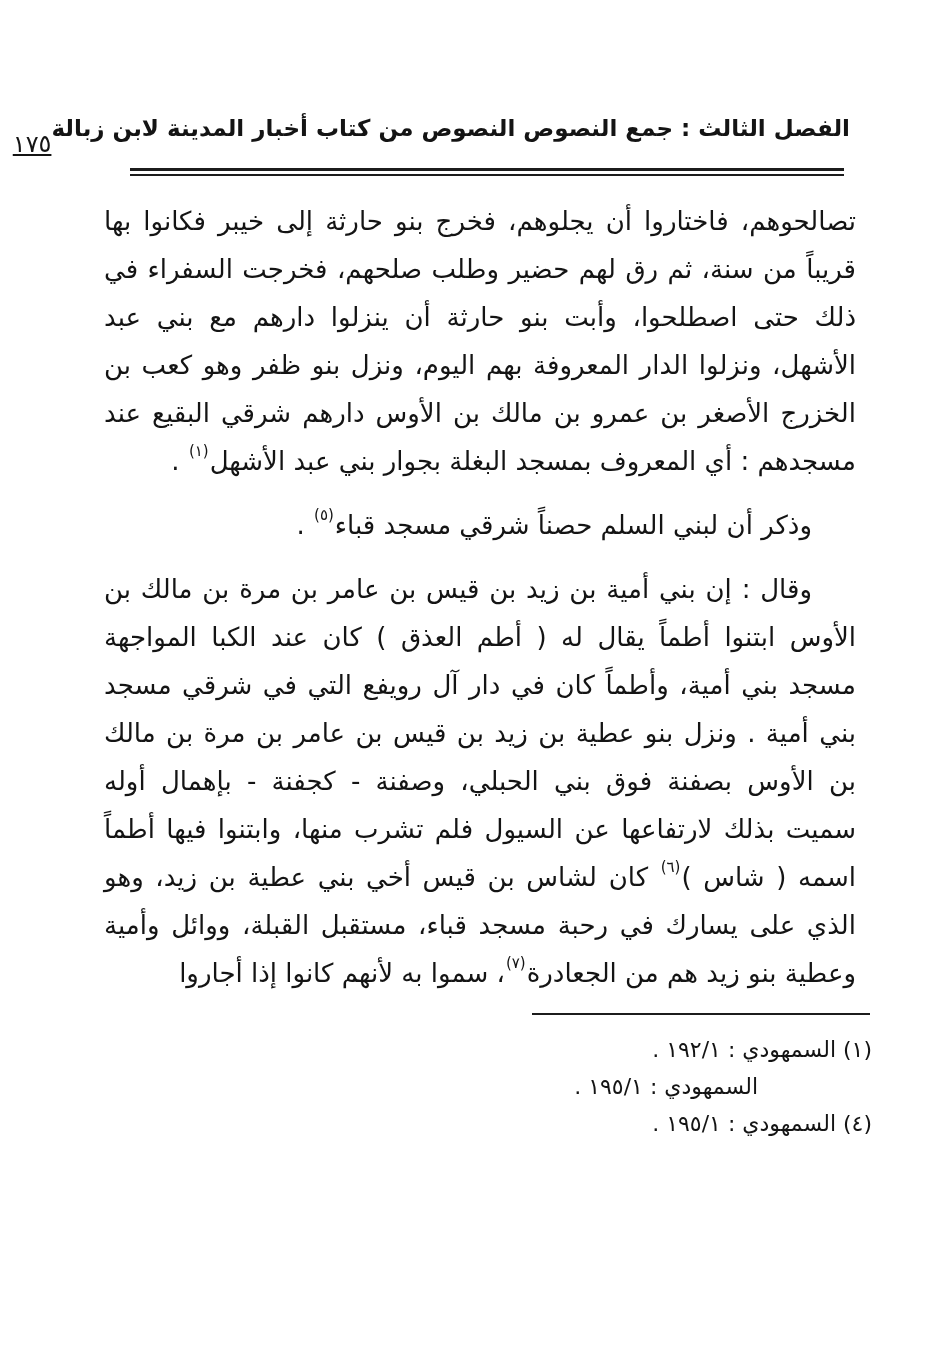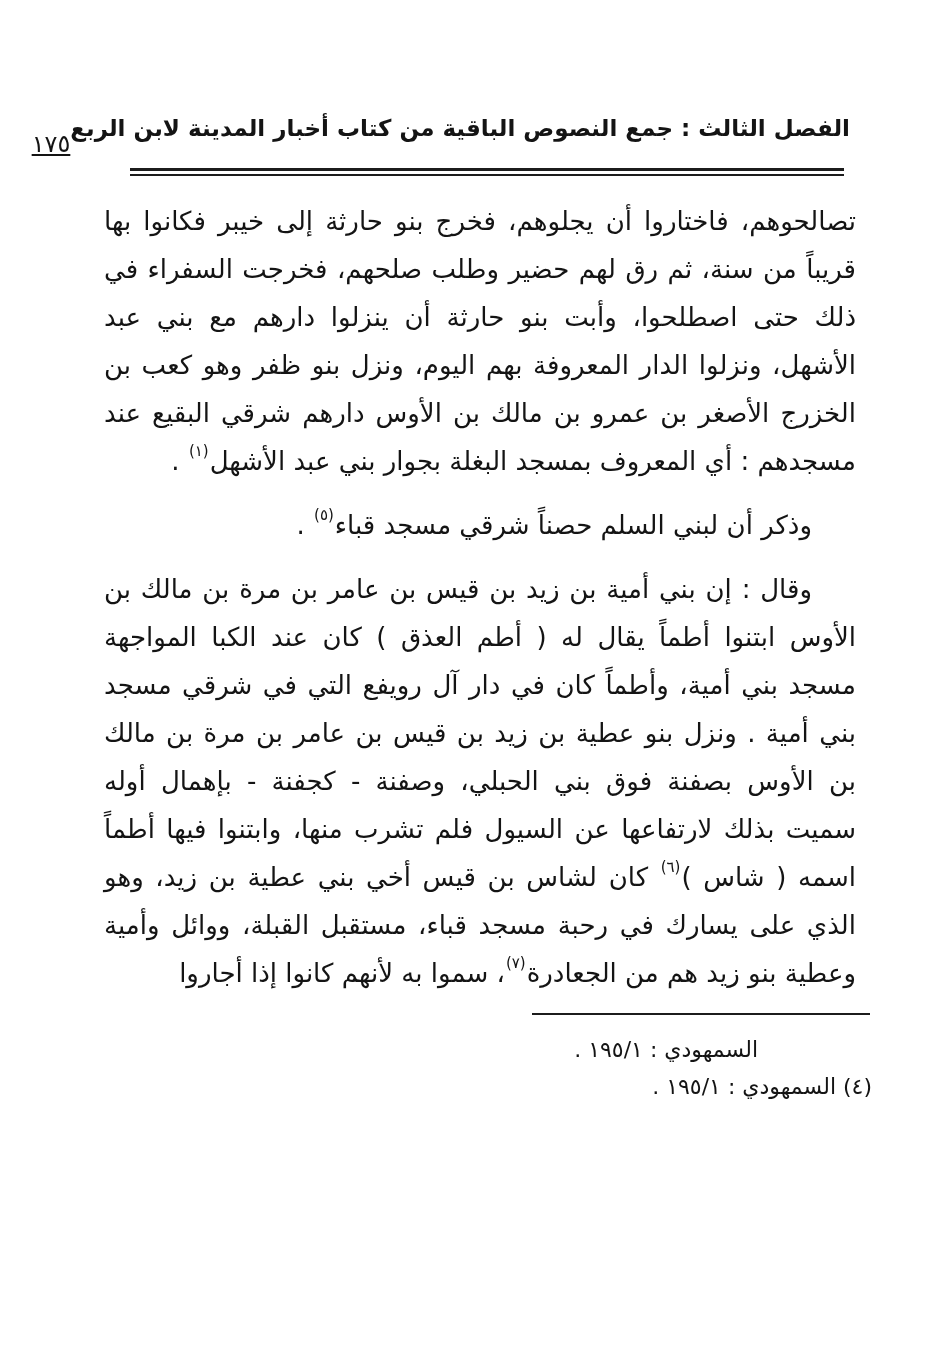--- a/index.html
+++ b/index.html
@@ -93,37 +93,40 @@
   }
 </style>
 </head>
 <body>
 
 <div class="page">
   <div class="content">
 
     <header>
       <div class="header-row">
-        <h1 class="chapter-title">الفصل الثالث : جمع النصوص الباقية من كتاب أخبار المدينة لابن الربع</h1>
+        <h1 class="chapter-title">الفصل الثالث : جمع النصوص النصوص من كتاب أخبار المدينة لابن زبالة</h1>
         <span class="page-number">١٧٥</span>
       </div>
       <div class="header-rule"></div>
     </header>
 
     <main class="body-text">
 
     <p class="para">تصالحوهم، فاختاروا أن يجلوهم، فخرج بنو حارثة إلى خيبر فكانوا بها قريباً من سنة، ثم رق لهم حضير وطلب صلحهم، فخرجت السفراء في ذلك حتى اصطلحوا، وأبت بنو حارثة أن ينزلوا دارهم مع بني عبد الأشهل، ونزلوا الدار المعروفة بهم اليوم، ونزل بنو ظفر وهو كعب بن الخزرج الأصغر بن عمرو بن مالك بن الأوس دارهم شرقي البقيع عند مسجدهم : أي المعروف بمسجد البغلة بجوار بني عبد الأشهل<sup class="fnref">(١)</sup> .</p>
         <p class="para indent">وذكر أن لبني السلم حصناً شرقي مسجد قباء<sup class="fnref">(٥)</sup> .</p>
         <p class="para indent">وقال : إن بني أمية بن زيد بن قيس بن عامر بن مرة بن مالك بن الأوس ابتنوا أطماً يقال له ( أطم العذق ) كان عند الكبا المواجهة مسجد بني أمية، وأطماً كان في دار آل رويفع التي في شرقي مسجد بني أمية . ونزل بنو عطية بن زيد بن قيس بن عامر بن مرة بن مالك بن الأوس بصفنة فوق بني الحبلي، وصفنة - كجفنة - بإهمال أوله سميت بذلك لارتفاعها عن السيول فلم تشرب منها، وابتنوا فيها أطماً اسمه ( شاس )<sup class="fnref">(٦)</sup> كان لشاس بن قيس أخي بني عطية بن زيد، وهو الذي على يسارك في رحبة مسجد قباء، مستقبل القبلة، ووائل وأمية وعطية بنو زيد هم من الجعادرة<sup class="fnref">(٧)</sup>، سموا به لأنهم كانوا إذا أجاروا</p>
       </main>
 
     <footer>
       <div class="fn-separator"></div>
       <div class="footnotes">
 
+      <div class="footnote">
+            <div class="fn-line">(١) السمهودي : ١٩٢/١ .</div>
+          </div>
           <div class="footnote">
             <div class="fn-line cont">السمهودي : ١٩٥/١ .</div>
           </div>
           <div class="footnote">
             <div class="fn-line">(٤) السمهودي : ١٩٥/١ .</div>
           </div>
         </div>
     </footer>
 
   </div>

